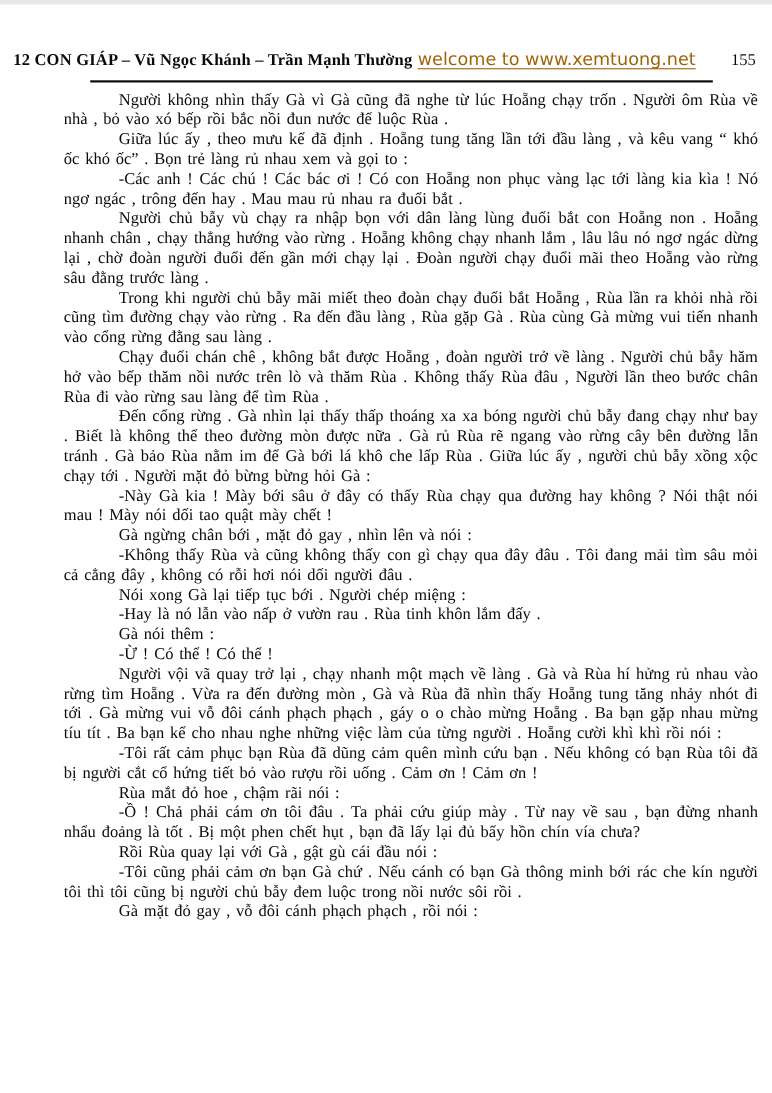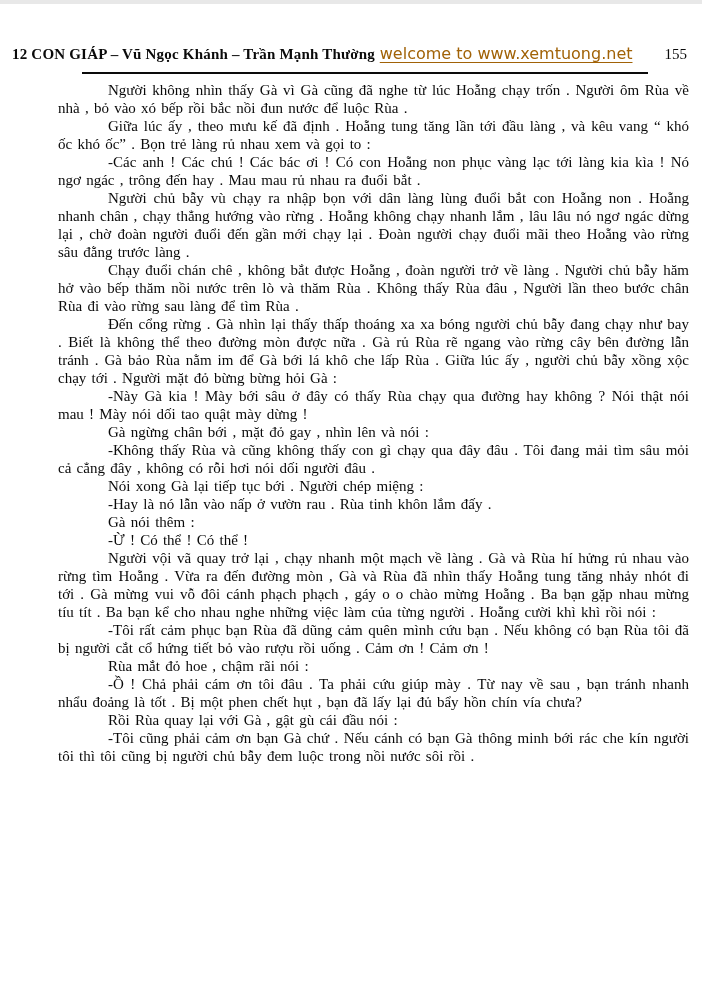--- a/index.html
+++ b/index.html
@@ -67,30 +67,32 @@
     <span class="page-number">155</span>
   </div>
 
   <hr class="header-rule">
 
   <div class="content">
     <p>Người không nhìn thấy Gà vì Gà cũng đã nghe từ lúc Hoẵng chạy trốn . Người ôm Rùa về nhà , bỏ vào xó bếp rồi bắc nồi đun nước để luộc Rùa .</p>
     <p>Giữa lúc ấy , theo mưu kế đã định . Hoẵng tung tăng lần tới đầu làng , và kêu vang “ khó ốc khó ốc” . Bọn trẻ làng rủ nhau xem và gọi to :</p>
     <p>-Các anh ! Các chú ! Các bác ơi ! Có con Hoẵng non phục vàng lạc tới làng kia kìa ! Nó ngơ ngác , trông đến hay . Mau mau rủ nhau ra đuổi bắt .</p>
     <p>Người chủ bẫy vù chạy ra nhập bọn với dân làng lùng đuổi bắt con Hoẵng non . Hoẵng nhanh chân , chạy thẳng hướng vào rừng . Hoẵng không chạy nhanh lắm , lâu lâu nó ngơ ngác dừng lại , chờ đoàn người đuổi đến gần mới chạy lại . Đoàn người chạy đuổi mãi theo Hoẵng vào rừng sâu đằng trước làng .</p>
+    <p>Trong khi người chủ bẫy mãi miết theo đoàn chạy đuổi bắt Hoẵng , Rùa lần ra khỏi nhà rồi cũng tìm đường chạy vào rừng . Ra đến đầu làng , Rùa gặp Gà . Rùa cùng Gà mừng vui tiến nhanh vào cổng rừng đằng sau làng .</p>
     <p>Chạy đuổi chán chê , không bắt được Hoẵng , đoàn người trở về làng . Người chủ bẫy hăm hở vào bếp thăm nồi nước trên lò và thăm Rùa . Không thấy Rùa đâu , Người lần theo bước chân Rùa đi vào rừng sau làng để tìm Rùa .</p>
     <p>Đến cổng rừng . Gà nhìn lại thấy thấp thoáng xa xa bóng người chủ bẫy đang chạy như bay  . Biết là không thể theo đường mòn được nữa . Gà rủ Rùa rẽ ngang vào rừng cây bên đường lẫn tránh . Gà bảo Rùa nằm im để Gà bới lá khô che lấp Rùa . Giữa lúc ấy , người chủ bẫy xồng xộc chạy tới . Người mặt đỏ bừng bừng hỏi Gà :</p>
-    <p>-Này Gà kia ! Mày bới sâu ở đây có thấy Rùa chạy qua đường hay không ? Nói thật nói mau ! Mày nói dối tao quật mày dừng !</p>
+    <p>-Này Gà kia ! Mày bới sâu ở đây có thấy Rùa chạy qua đường hay không ? Nói thật nói mau ! Mày nói dối tao quật mày chết !</p>
     <p>Gà ngừng chân bới , mặt đỏ gay , nhìn lên và nói :</p>
     <p>-Không thấy Rùa và cũng không thấy con gì chạy qua đây đâu . Tôi đang mải tìm sâu mỏi cả cẳng đây , không có rỗi hơi nói dối người đâu .</p>
     <p>Nói xong Gà lại tiếp tục bới . Người chép miệng :</p>
     <p>-Hay là nó lẫn vào nấp ở vườn rau . Rùa tinh khôn lắm đấy .</p>
     <p>Gà nói thêm :</p>
     <p>-Ừ ! Có thể ! Có thể !</p>
     <p>Người vội vã quay trở lại , chạy nhanh một mạch về làng . Gà và Rùa hí hửng rủ nhau vào rừng tìm Hoẵng . Vừa ra đến đường mòn , Gà và Rùa đã nhìn thấy Hoẵng tung tăng nhảy nhót đi tới . Gà mừng vui vỗ đôi cánh phạch phạch , gáy o o chào mừng Hoẵng . Ba bạn gặp nhau mừng tíu tít . Ba bạn kể cho nhau nghe những việc làm của từng người . Hoẵng cười khì khì rồi nói :</p>
     <p>-Tôi rất cảm phục bạn Rùa đã dũng cảm quên mình cứu bạn . Nếu không có bạn Rùa tôi đã bị người cắt cổ hứng tiết bỏ vào rượu rồi uống . Cảm ơn ! Cảm ơn !</p>
     <p>Rùa mắt đỏ hoe , chậm rãi nói :</p>
-    <p>-Ồ ! Chả phải cám ơn tôi đâu . Ta phải cứu giúp mày . Từ nay về sau , bạn tránh nhanh nhẩu đoảng là tốt . Bị một phen chết hụt , bạn đã lấy lại đủ bẩy hồn chín vía  chưa?</p>
+    <p>-Ồ ! Chả phải cám ơn tôi đâu . Ta phải cứu giúp mày . Từ nay về sau , bạn đừng nhanh nhẩu đoảng là tốt . Bị một phen chết hụt , bạn đã lấy lại đủ bẩy hồn chín vía  chưa?</p>
     <p>Rồi Rùa quay lại với Gà , gật gù cái đầu nói :</p>
     <p>-Tôi cũng phải cảm ơn bạn Gà chứ . Nếu cánh có bạn Gà thông minh bới rác che kín người tôi thì tôi cũng bị người chủ bẫy đem luộc trong nồi nước sôi rồi .</p>
+    <p>Gà mặt đỏ gay , vỗ đôi cánh phạch phạch , rồi nói :</p>
   </div>
 
 </div>
 
 </body></html>

